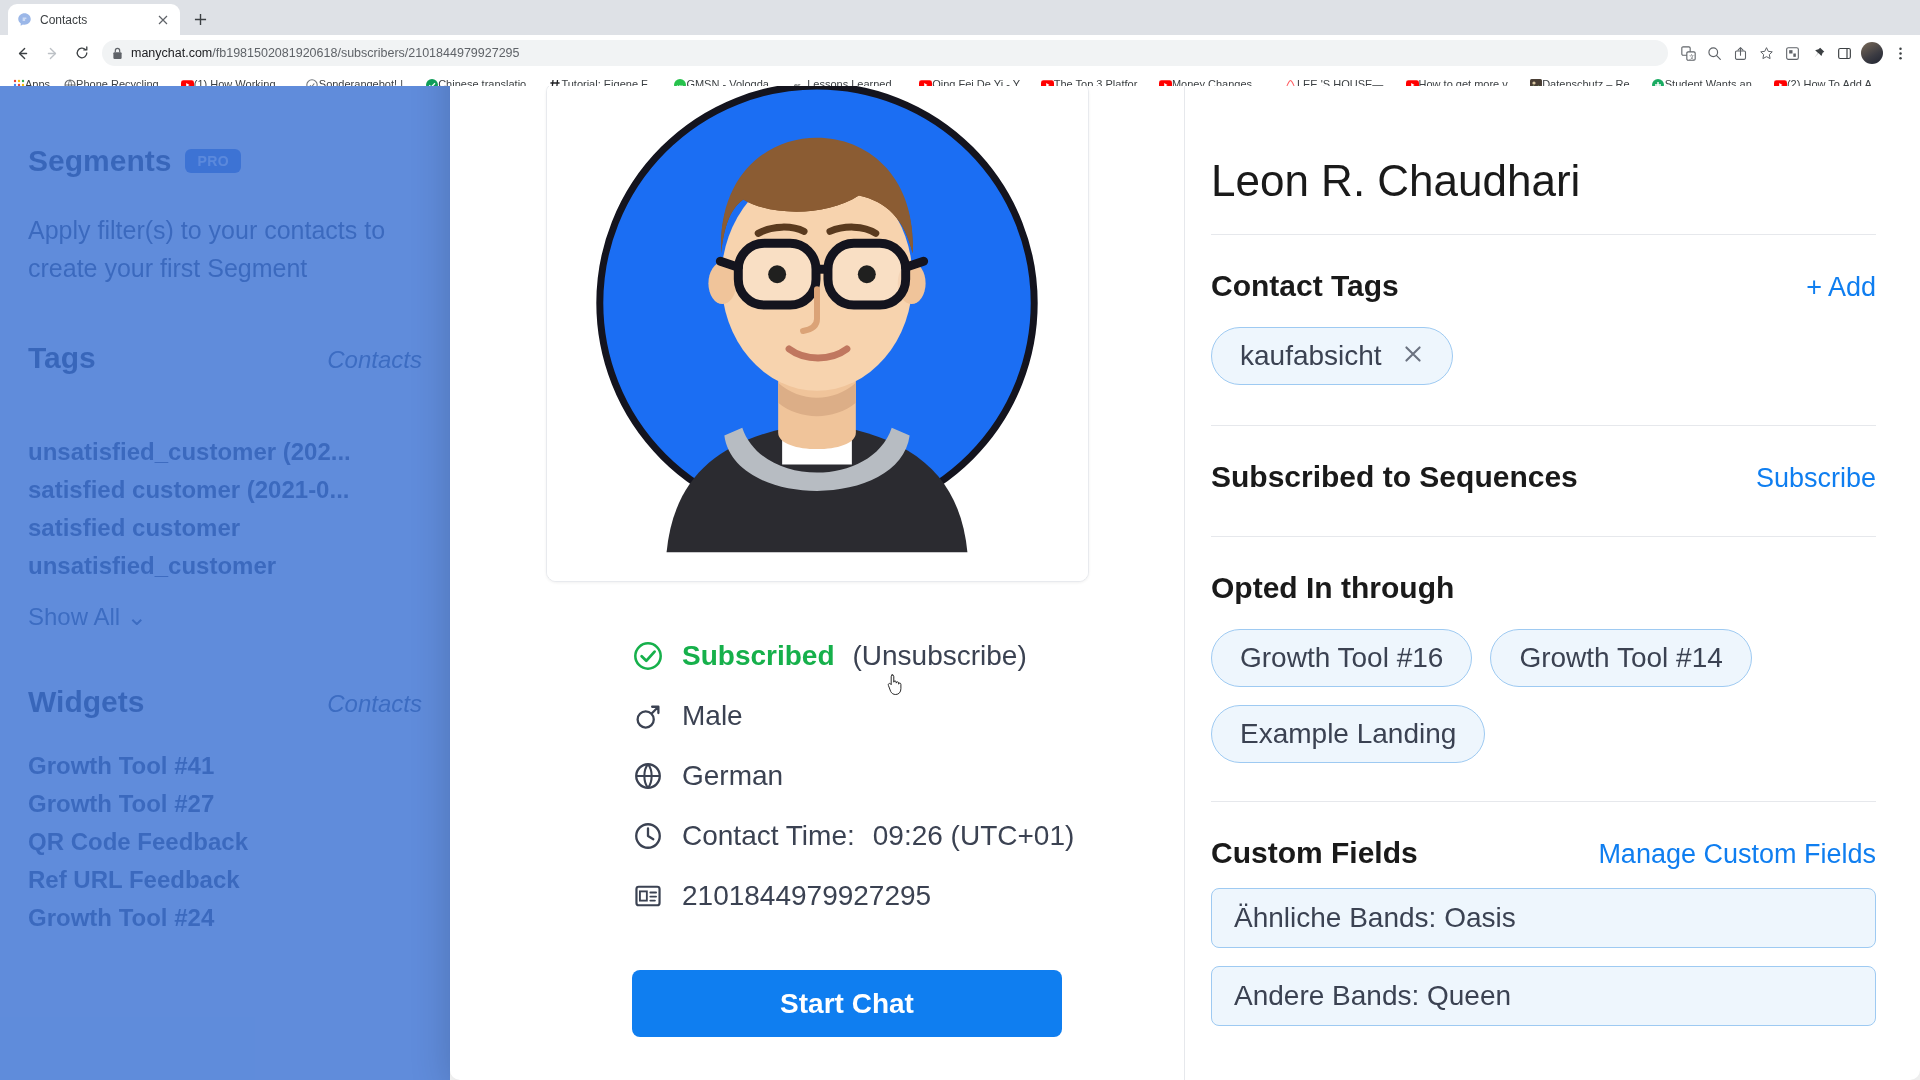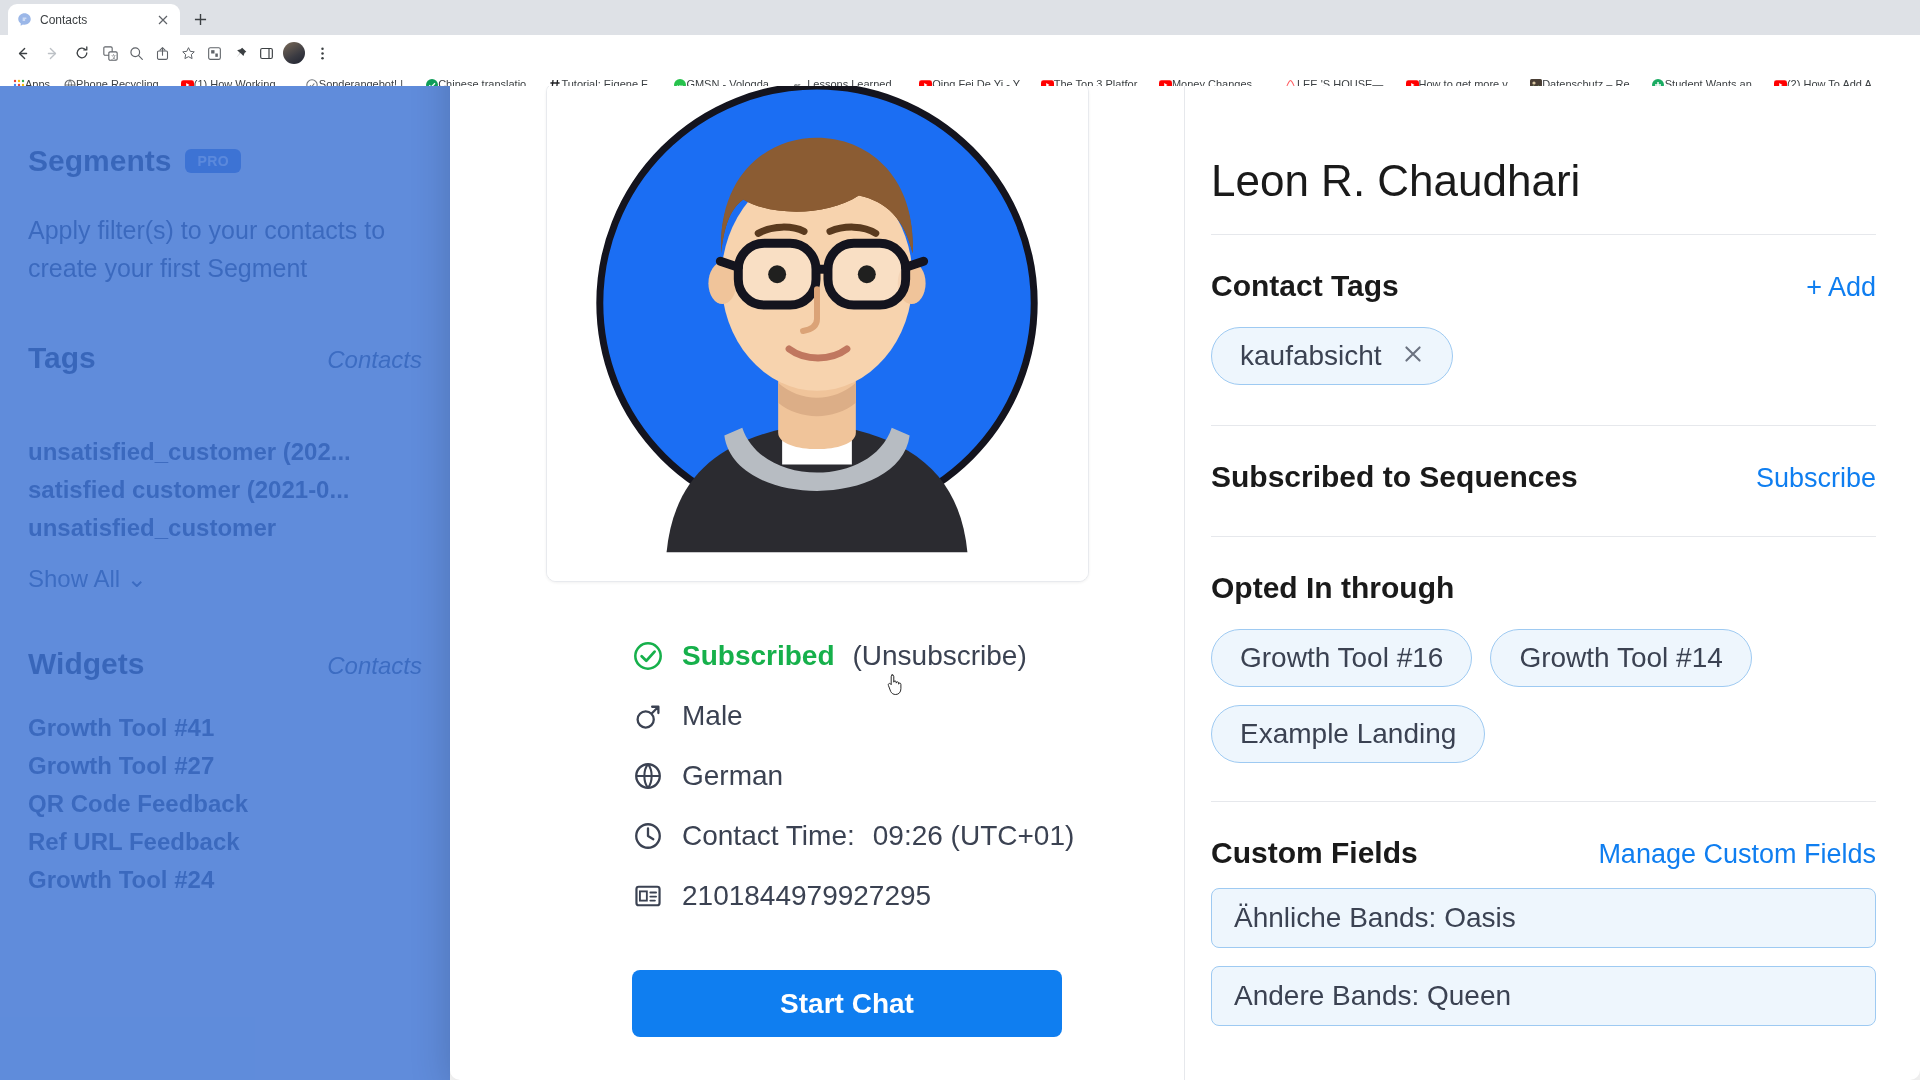--- a/index.html
+++ b/index.html
@@ -324,20 +324,29 @@
           <path d="M13.2 10h-8" stroke="#bdc1c6" stroke-width="1.6" stroke-linecap="round"></path>
         </svg>
     </div>
     <div class="nav-btn">
       <svg width="16" height="16" viewBox="0 0 20 20">
           <path d="M16 10a6 6 0 1 1-1.8-4.3" stroke="#3c4043" stroke-width="1.6" fill="none" stroke-linecap="round"></path>
           <path d="M16 2.5V6.2h-3.7" stroke="#3c4043" stroke-width="1.6" fill="none" stroke-linecap="round" stroke-linejoin="round"></path>
         </svg>
     </div>
 
+    <div class="omnibox">
+      <span style="display:flex">
+        <svg width="11" height="13" viewBox="0 0 12 14">
+            <rect x="1.5" y="5.5" width="9" height="7.5" rx="1.3" fill="#5f6368"></rect>
+            <path d="M3.6 5.5V3.9a2.4 2.4 0 0 1 4.8 0v1.6" stroke="#5f6368" stroke-width="1.3" fill="none"></path>
+          </svg>
+      </span>
+      <span class="omnibox-url"><span class="host">manychat.com</span><span class="path">/fb1981502081920618/subscribers/2101844979927295</span></span>
+    </div>
 
     <div class="tb-icon">
       <svg width="15" height="15" viewBox="0 0 18 18">
           <rect x="1" y="1" width="10" height="10" rx="1.5" stroke="#5f6368" stroke-width="1.3" fill="none"></rect>
           <rect x="7" y="7" width="10" height="10" rx="1.5" stroke="#5f6368" stroke-width="1.3" fill="#fff"></rect>
           <text x="9.5" y="15" font-size="7" fill="#5f6368" font-family="sans-serif">文</text>
         </svg>
     </div>
     <div class="tb-icon">
       <svg width="15" height="15" viewBox="0 0 18 18">
@@ -547,20 +556,21 @@
         </div>
         <div class="bg-p">Apply filter(s) to your contacts to create your first Segment</div>
 
         <div class="bg-row">
           <span class="ttl">Tags</span>
           <span class="lnk">Contacts</span>
         </div>
         <div class="bg-list">
           <div class="bg-li">unsatisfied_customer (202...</div>
           <div class="bg-li">satisfied customer (2021-0...</div>
+          <div class="bg-li">satisfied customer</div>
           <div class="bg-li">unsatisfied_customer</div>
         </div>
         <div class="bg-showall">
           <span>Show All</span>
           <span> ⌄</span>
         </div>
 
         <div class="bg-row">
           <span class="ttl">Widgets</span>
           <span class="lnk">Contacts</span>

